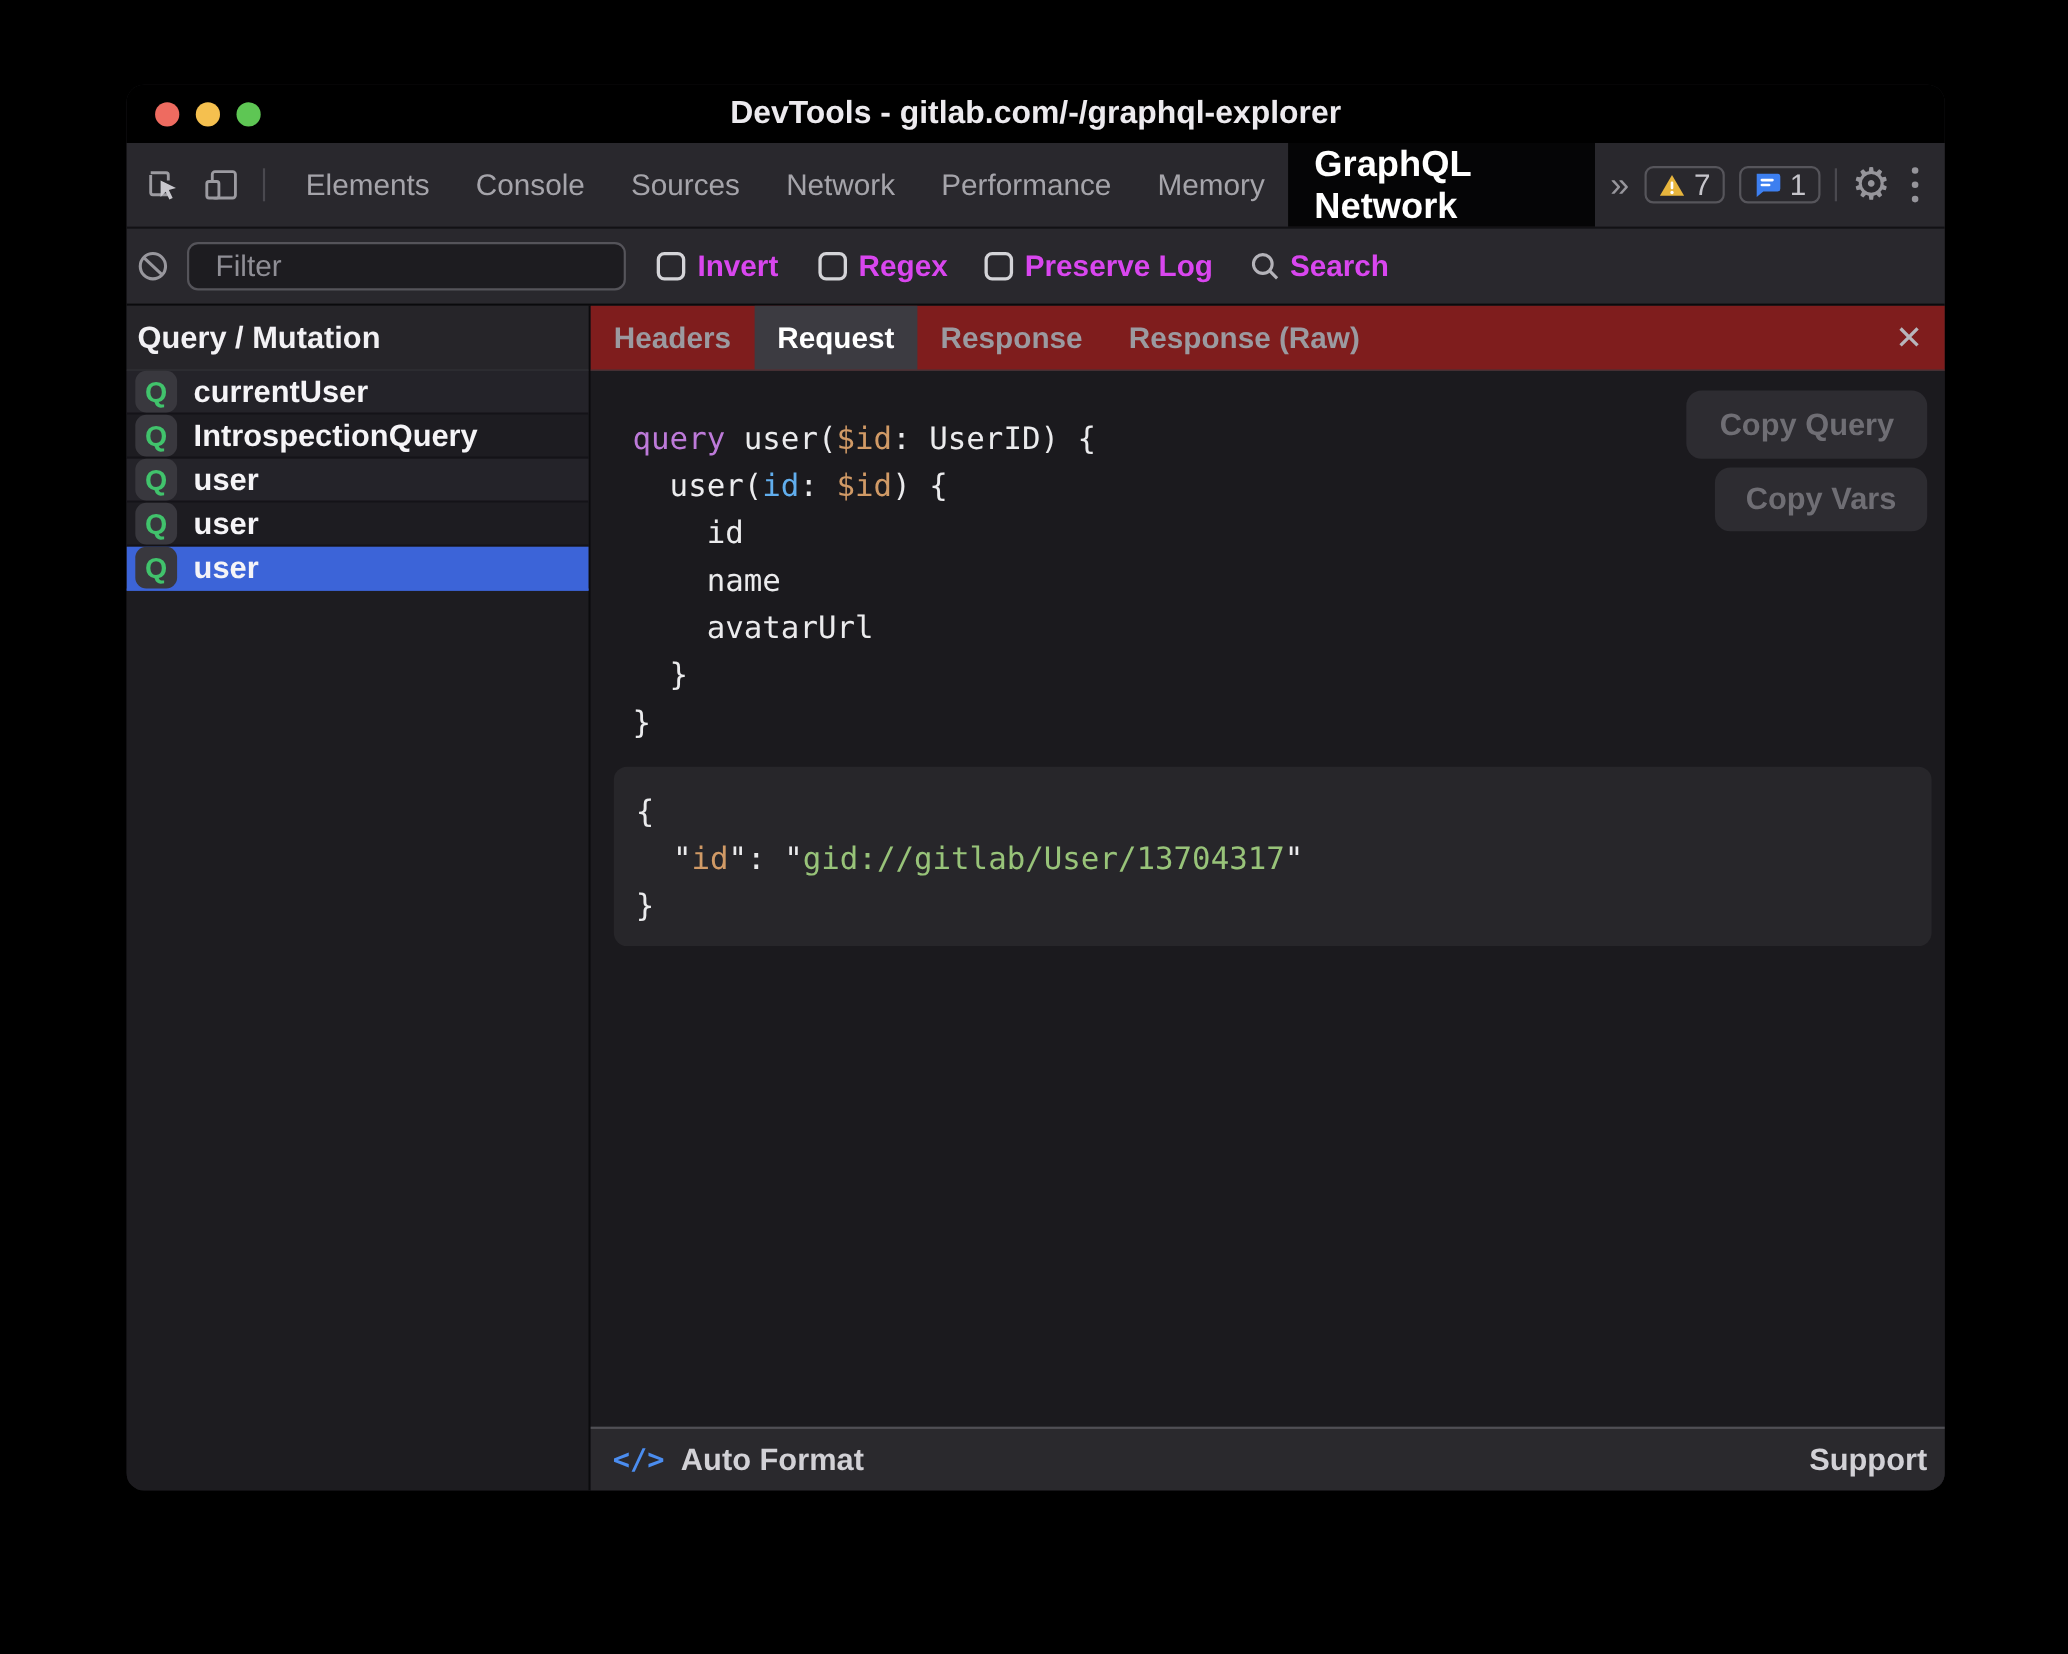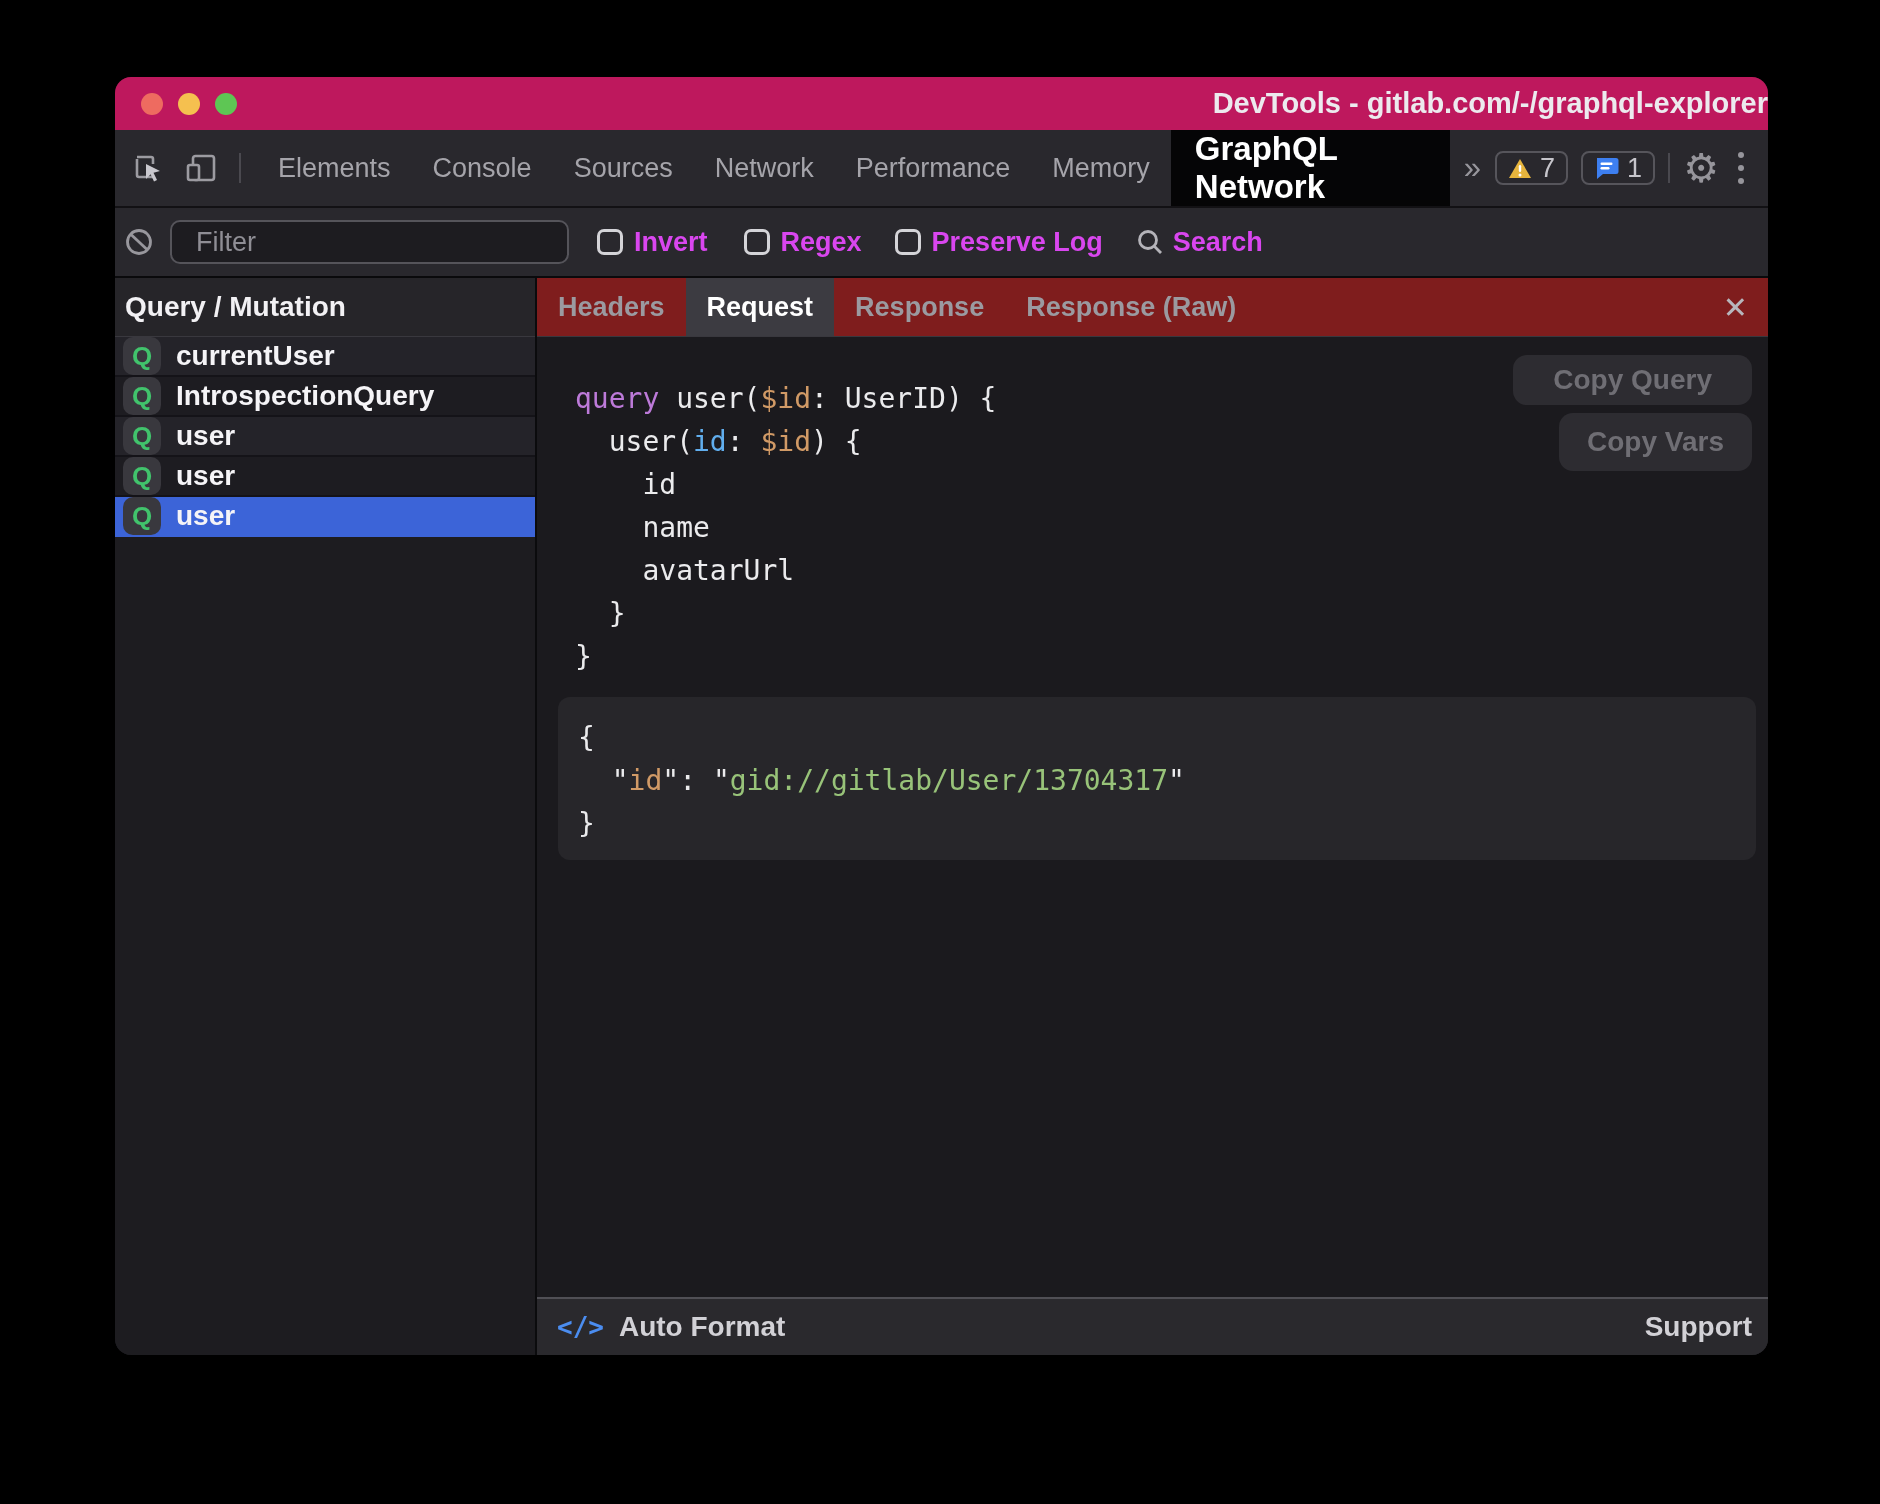--- a/index.html
+++ b/index.html
@@ -4,22 +4,22 @@
 <style>
   * { margin:0; padding:0; box-sizing:border-box; }
   html,body { width:1880px; height:1504px; background:#000; overflow:hidden;
               font-family:"Liberation Sans", sans-serif; }
 
   .window { position:absolute; left:115px; top:77px; width:1653px; height:1278px;
             background:#1c1b1f; border-radius:16px; overflow:hidden;
             display:flex; flex-direction:column; }
 
   
-  .titlebar { flex:0 0 53px; background:#be185d; position:relative;
-              display:flex; align-items:center; justify-content:flex-end; }
+  .titlebar { flex:0 0 53px; background:#000000; position:relative;
+              display:flex; align-items:center; justify-content:center; }
   .traffic { position:absolute; left:26px; top:0; height:100%;
              display:flex; align-items:center; gap:15px; }
   .light { width:22px; height:22px; border-radius:50%; }
   .light.red { background:#ee6b60; } .light.yellow { background:#f5c04f; }
   .light.green { background:#5ec654; }
   .title-text { color:#eceaee; font-size:29px; font-weight:700; }
 
   
   .toolbar { flex:0 0 53px; background:#29282d; border-bottom:2px solid #121114;
              display:flex; align-items:stretch; }
@@ -84,21 +84,21 @@
   .code-line, .vars-block .code-line {
       font-family:"DejaVu Sans Mono", monospace; font-size:28px; line-height:43px;
       white-space:pre; color:#ebebed; }
   .tk-plain { color:#ebebed; } .tk-kw { color:#bd7ad9; }
   .tk-var { color:#d19a66; } .tk-attr { color:#61aeee; }
   .tk-str { color:#98c379; } .tk-key { color:#d19a66; }
 
   .copy-buttons { position:absolute; top:18px; right:16px; display:flex;
                   flex-direction:column; align-items:flex-end; gap:8px; }
   .copy-btn { background:#2d2c31; border-radius:14px; color:#6f6e74;
-              font-size:28px; font-weight:700; height:50px; padding:0 40px;
+              font-size:28px; font-weight:700; height:62px; padding:0 30px;
               display:flex; align-items:center; border:none; }
   .copy-btn.vars { height:58px; padding:0 28px; }
 
   .vars-block { position:absolute; left:21px; top:360px; width:1198px; height:163px;
                 background:#27262a; border-radius:12px; padding:19px 0 0 20px; }
 
   .panel-footer { flex:0 0 58px; background:#2a292d; border-top:2px solid #504f55;
                   display:flex; align-items:center; padding:0 16px 0 20px; }
   .af-icon { font-family:"DejaVu Sans Mono", monospace; color:#4b8df0;
              font-size:26px; font-weight:700; }

